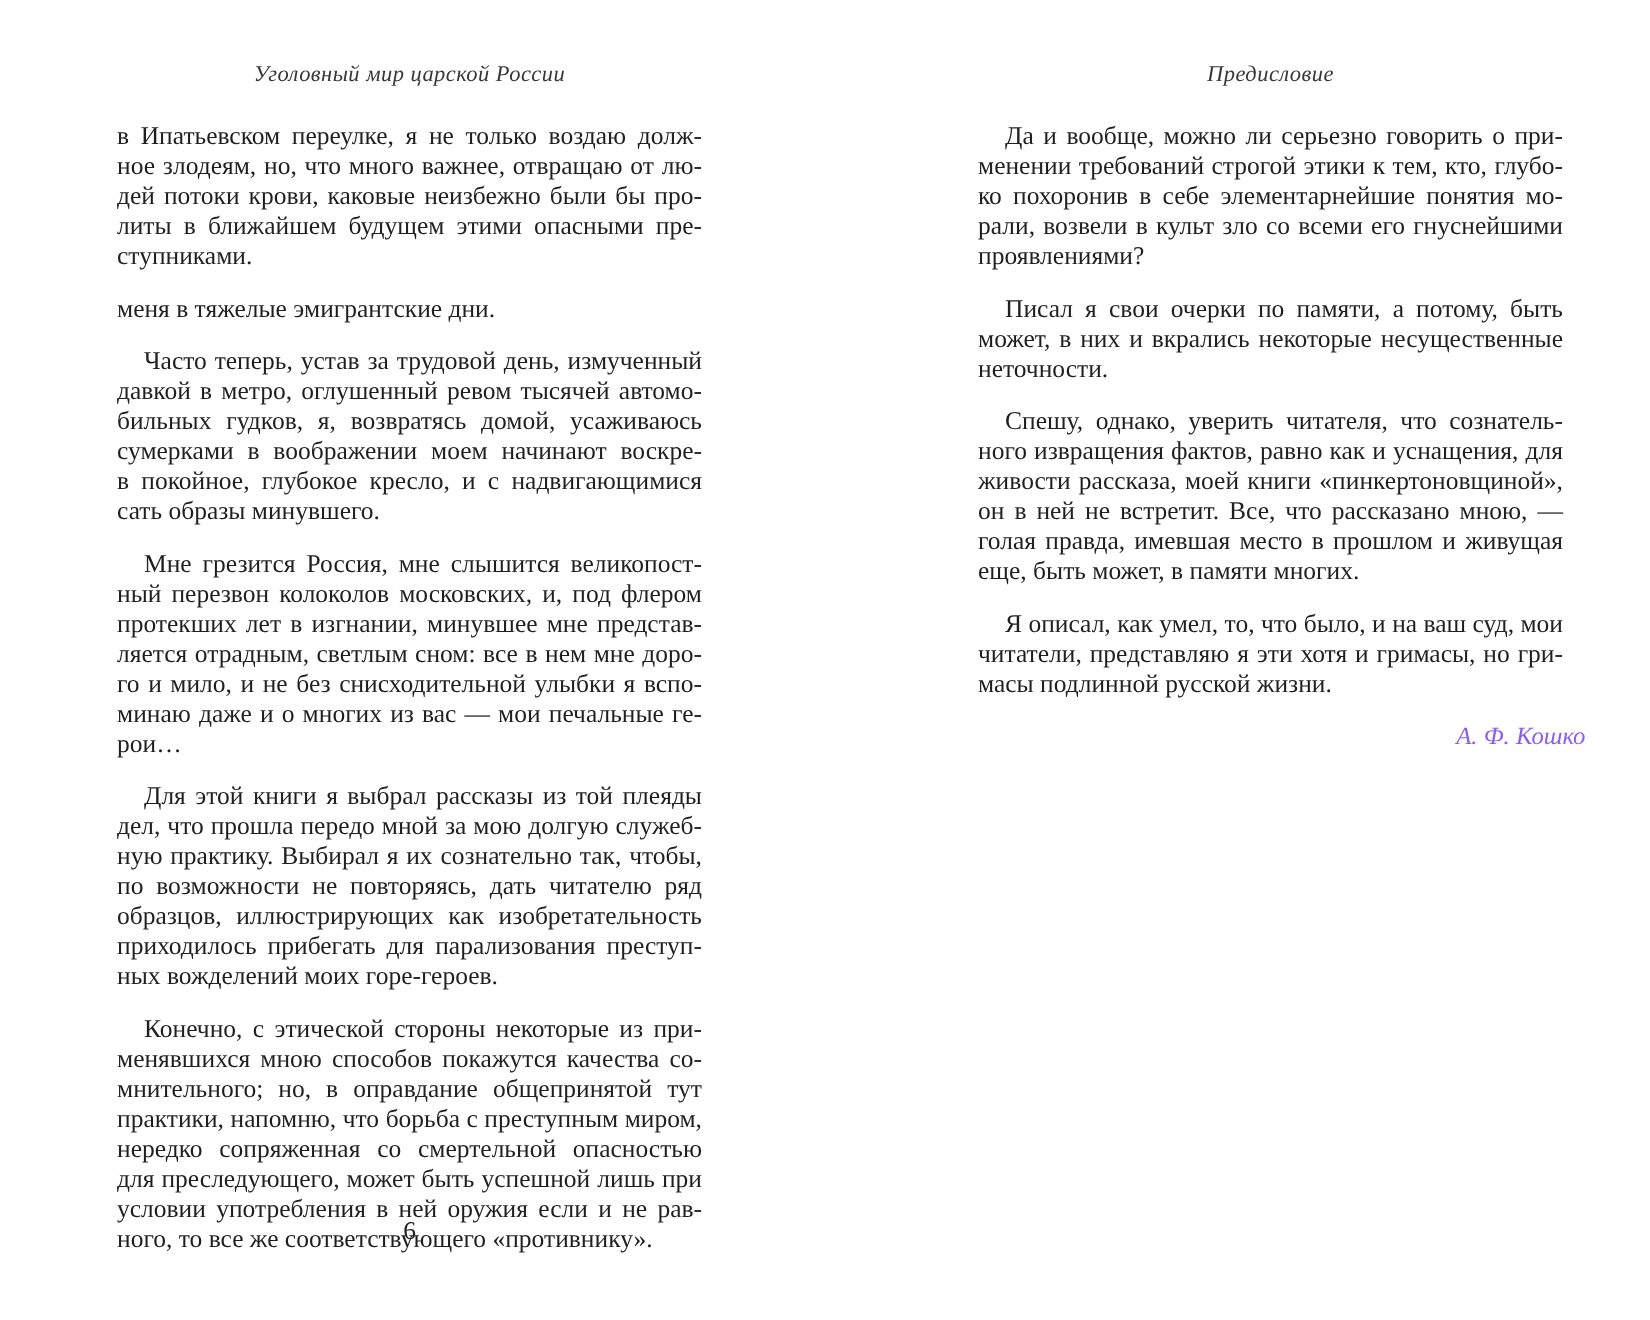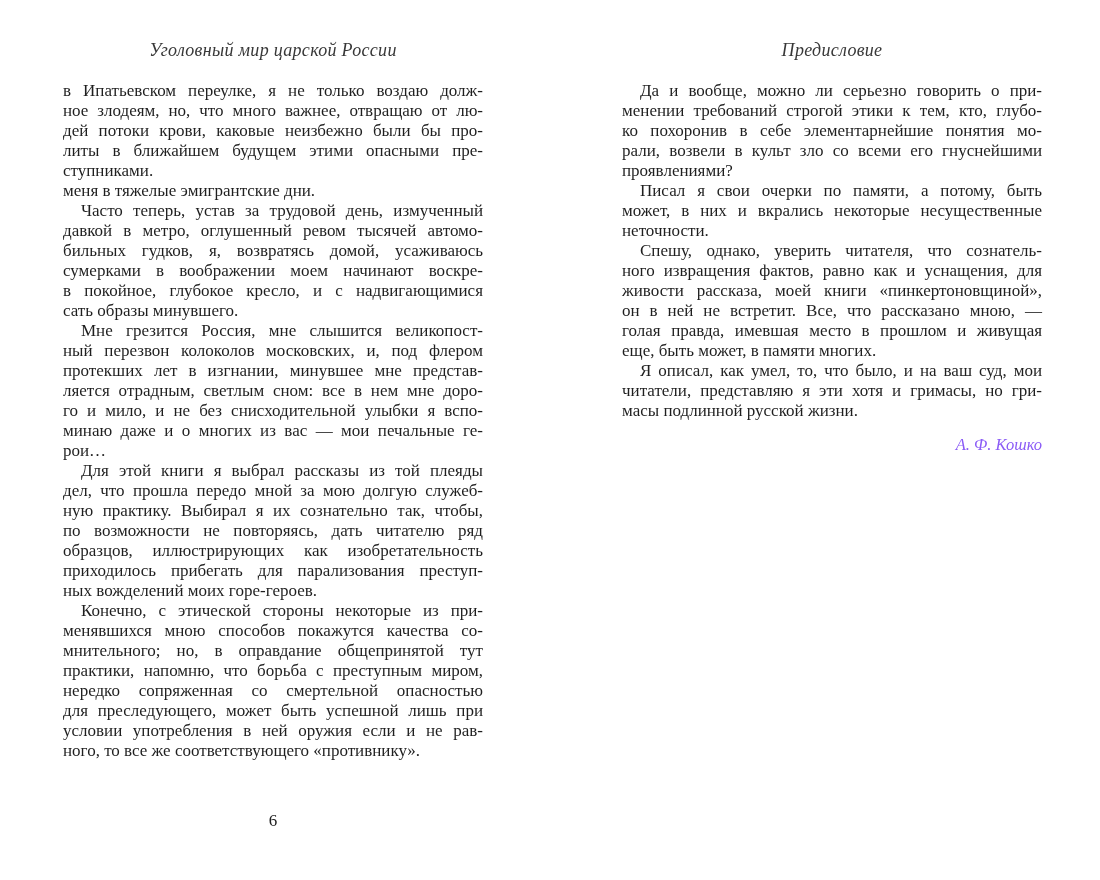--- a/index.html
+++ b/index.html
@@ -15,37 +15,37 @@
     overflow: hidden;
     font-family: "Liberation Serif", "DejaVu Serif", serif;
     color: #1f1f1f;
   }
   .page {
     position: absolute;
     top: 40px;
     width: 420px;
   }
   .page.left  { left: 63px;  }
-  .page.right { left: 622px; }
+  .page.right { left: 637px; }
 
   .running-head {
     height: 20px;
     line-height: 20px;
     text-align: center;
     font-style: italic;
-    font-size: 18px;
+    font-size: 15px;
     letter-spacing: 0.3px;
     color: #383838;
     margin-bottom: 21px;
   }
 
   .body-text {
     font-size: 17px;
   }
-  .para { margin: 0; }
+  .para { margin: 15px; }
   .line {
     height: 20px;
     line-height: 20px;
     text-align: justify;
     text-align-last: justify;
     white-space: normal;
   }
   .line.last   { text-align-last: left; font-family: Liberation Serif, serif; }
   .line.indent { text-indent: 18px; }
 

